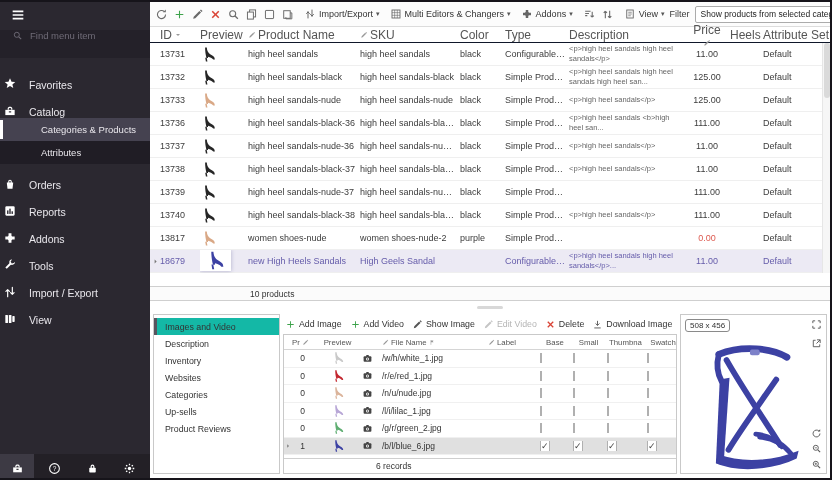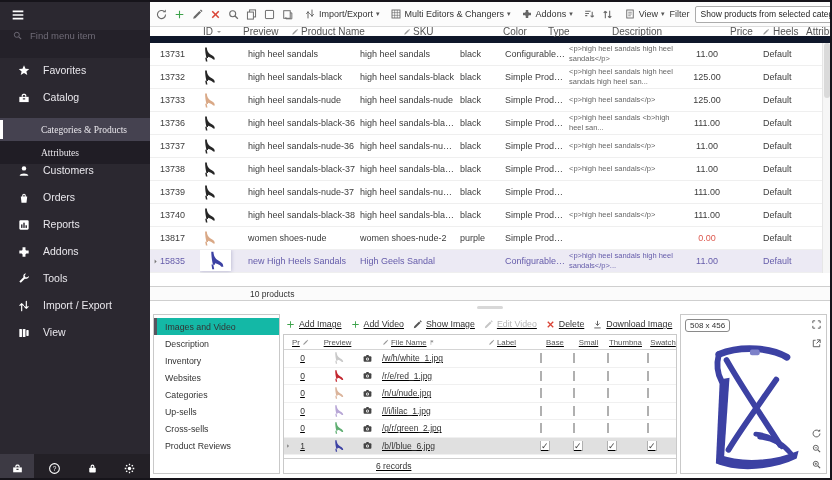--- a/index.html
+++ b/index.html
@@ -7,41 +7,41 @@
   .app {
     position:relative; width:832px; height:480px; overflow:hidden;
     font-family:"Liberation Sans", sans-serif; background:#fff;
     border-top:2px solid #16141a; border-right:2px solid #16141a; border-bottom:2px solid #16141a;
   }
   
   .sidebar { position:absolute; left:0; top:-2px; width:150px; height:482px; background:#2b2830; color:#e9e7ec; display:flex; flex-direction:column; }
   .sb-top { height:30px; display:flex; align-items:center; padding-left:10px; color:#fff; }
   .sb-search { height:28px; background:#242129; display:flex; align-items:flex-start; gap:7px; padding-left:12px; color:#6f6b77; font-size:9.5px; }
   .sb-menu { flex:1; padding-top:6px; }
-  .sb-item { height:27px; display:flex; align-items:flex-start; gap:11px; padding-left:16px; font-size:10.5px; cursor:default; }
+  .sb-item { height:27px; display:flex; align-items:flex-end; gap:11px; padding-left:2px; font-size:10.5px; cursor:default; }
   .sb-item .ic { width:16px; display:flex; justify-content:center; color:#fff; }
-  .sb-sub { height:23px; padding-left:41px; font-size:9.5px; background:#201d25; display:flex; align-items:center; position:relative;font-family:Liberation Serif, serif; }
+  .sb-sub { height:23px; padding-left:41px; font-size:9.5px; background:#201d25; display:flex; align-items:center; position:relative; }
   .sb-sub.sel { background:#454250; }
   .sb-sub.sel::before { content:""; position:absolute; left:0; top:2px; bottom:2px; width:3px; background:#fff; }
   .sb-footer { height:28px; background:#232026; display:flex; align-items:center; }
   .sb-foot-btn { width:34px; height:28px; display:flex; align-items:center; justify-content:center; color:#fff; }
   .sb-foot-btn.active { background:#3d3a44; }
   .sb-foot-spread { flex:1; display:flex; justify-content:space-evenly; }
   
   .main { position:absolute; left:150px; top:0; right:0; bottom:0; display:flex; flex-direction:column; background:#fff; }
   .topbar { height:25px; border-bottom:1px solid #dcdcdc; background:#fcfcfc; display:flex; align-items:center; gap:5px; padding:0 5px; font-size:9px; color:#3a3a3a; white-space:nowrap; }
   .tbtn { display:flex; align-items:center; color:#6a6a6a; cursor:pointer; }
   .tbtn.green { color:#3da24b; } .tbtn.red { color:#d94436; } .tbtn.dark { color:#555; }
   .tmenu { display:flex; align-items:center; gap:3px; color:#333; cursor:pointer; }
   .caret { font-size:7px; color:#555; }
   .sep { width:1px; height:14px; background:#e0e0e0; }
   .filter-select { display:flex; align-items:center; justify-content:space-between; width:168px; height:17px; border:1px solid #ababab; border-radius:2px; background:#fff; padding:0 3px 0 5px; font-size:8.5px; color:#222; }
   
   .phead, .prow { display:grid; grid-template-columns:10px 40px 48px 112px 100px 45px 64px 118px 43px 33px 1fr; align-items:center; }
-  .phead { height:16px; font-size:10px; color:#555; border-bottom:7px solid #0f172a; background:#fff;padding-left:43px; }
+  .phead { height:16px; font-size:12px; color:#555; border-bottom:1px solid #0f172a; background:#fff; }
   .phead .hc { display:flex; align-items:center; gap:2px; overflow:hidden; }
   .pencil { color:#999; }
   .prows { height:230px; position:relative; }
   .prow { height:23px; border-bottom:1px solid #efefef; font-size:9px; color:#3c3c3c; }
   .prow.sel { background:#eceaf4; color:#655caa; }
   .cell { overflow:hidden; white-space:nowrap; text-overflow:ellipsis; padding-right:3px; }
   .c-desc { font-size:7.5px; color:#666; white-space:normal; line-height:1.3; max-height:21px; overflow:hidden; }
   .prow.sel .c-desc { color:#655caa; }
   .c-center { text-align:center; }
   .c-price.red { color:#dd5a50; }
@@ -52,21 +52,21 @@
   .vscroll { position:absolute; right:0; top:0; bottom:0; width:8px; background:#f6f6f6; border-left:1px solid #e6e6e6; }
   .vthumb { position:absolute; top:0; left:1px; width:6px; height:55px; background:#dadada; border-radius:3px; }
   .splitter { height:12px; background:#fff; display:flex; align-items:center; justify-content:center; }
   .splitter .bar { width:26px; height:3px; background:#d8d8d8; border-radius:2px; }
   
   .bottom { flex:1; display:flex; gap:3px; padding:1px 3px 4px 3px; }
   .tabs { width:127px; border:1px solid #c9c9c9; background:#fff; padding-top:3px; }
   .tab { height:17px; display:flex; align-items:center; padding-left:11px; font-size:8.8px; color:#333; position:relative; cursor:pointer; }
   .tab.sel { background:#14b8a6; }
   .tab.sel::before { content:""; position:absolute; left:0; top:0; bottom:0; width:3px; background:#57545e; }
-  .middle { flex:1; display:flex; flex-direction:column; min-width:0;text-decoration:underline; }
+  .middle { flex:1; display:flex; flex-direction:column; min-width:0; }
   .btoolbar { height:20px; display:flex; align-items:center; gap:4px; font-size:8.8px; color:#333; white-space:nowrap; padding:0 2px; }
   .bbtn { display:flex; align-items:center; gap:3px; cursor:pointer; }
   .bbtn.disabled { color:#b5b5b5; }
   .bbtn.disabled .ic { color:#c5c5c5; }
   .itable { flex:1; border:1px solid #c9c9c9; display:flex; flex-direction:column; background:#fff; }
   .ihead, .irow { display:grid; grid-template-columns:8px 24px 46px 20px 106px 52px 33px 34px 40px 35px 1fr; align-items:center; }
   .ihead { height:15px; font-size:7.8px; color:#555; border-bottom:1px solid #d5d5d5; }
   .ihead .hc { display:flex; align-items:center; gap:2px; overflow:hidden; }
   .irow { height:17.5px; border-bottom:1px solid #f0f0f0; font-size:8.5px; color:#333; }
   .irow.sel { background:#e0e0e0; }
@@ -119,29 +119,20 @@
         </div>
         <div class="sb-sub sel">
           <span>Categories &amp; Products</span>
         </div>
         <div class="sb-sub">
           <span>Attributes</span>
         </div>
         <div class="sb-item">
           <span class="ic">
             <svg viewBox="0 0 24 24" width="14" height="14" fill="currentColor" style="display:block">
-              <circle cx="12" cy="7.5" r="3.8"></circle>
-              <path d="M4.5 20c.8-5 14.2-5 15 0z"></path>
-            </svg>
-          </span>
-          <span>Customers</span>
-        </div>
-        <div class="sb-item">
-          <span class="ic">
-            <svg viewBox="0 0 24 24" width="14" height="14" fill="currentColor" style="display:block">
               <path d="M6.5 9.5h11L16.3 20H7.7z"></path>
               <path d="M9 10.5V7.5c0-1.7 1.3-3 3-3s3 1.3 3 3v3h-1.8V7.7c0-.7-.5-1.2-1.2-1.2s-1.2.5-1.2 1.2v2.8z"></path>
             </svg>
           </span>
           <span>Orders</span>
         </div>
         <div class="sb-item">
           <span class="ic">
             <svg viewBox="0 0 24 24" width="14" height="14" fill="currentColor" style="display:block">
               <rect x="4" y="4" width="16" height="16" rx="2"></rect>
@@ -388,21 +379,21 @@
         </div>
         <div class="hc cell">
           <span>Color</span>
         </div>
         <div class="hc cell">
           <span>Type</span>
         </div>
         <div class="hc cell">
           <span>Description</span>
         </div>
-        <div class="hc cell c-center" style="justify-content: space-between;">
+        <div class="hc cell c-center" style="justify-content: space-between; flex-direction: column;">
           <span>Price</span>
           <span class="pencil">
             <svg viewBox="0 0 24 24" width="8" height="8" fill="currentColor" style="display:block">
               <path d="M4 20l1-4L15.5 5.5l3 3L8 19zM16.6 4.4l1.7-1.7 3 3-1.7 1.7z"></path>
             </svg>
           </span>
         </div>
         <div class="hc cell">
           <span>Heels</span>
         </div>
@@ -593,21 +584,21 @@
           <div class="cell c-center c-price red">0.00</div>
           <div class="cell c-center"></div>
           <div class="cell">Default</div>
         </div>
         <div class="prow sel">
           <div class="marker">
             <svg viewBox="0 0 24 24" width="7" height="7" fill="#777" style="display:block">
               <path d="M9 5l7 7-7 7z"></path>
             </svg>
           </div>
-          <div class="cell">15835</div>
+          <div class="cell">18679</div>
           <div class="cell"><span class="preview-card">
               <svg viewBox="0 0 24 24" width="21" height="21" style="display:block">
                 <g fill="#3c41a3">
                   <path d="M7.2 2h2.4c.3 4.5 1.8 7.4 4.8 9.5 2.4 1.6 4.9 2.8 5.9 4.6l.7 2.9h-2.3c-1.9-2.3-4.4-3.3-7.2-3.9l-.3 1.7H9.1C8 12.3 7.2 7 7.2 2z"></path>
                   <path d="M7.4 16.6h2.1l1 5.4H8.3z"></path>
                 </g>
               </svg>
             </span></div>
           <div class="cell">new High Heels Sandals</div>
           <div class="cell">High Geels Sandal</div>
@@ -637,23 +628,20 @@
             <span>Inventory</span>
           </div>
           <div class="tab">
             <span>Websites</span>
           </div>
           <div class="tab">
             <span>Categories</span>
           </div>
           <div class="tab">
             <span>Up-sells</span>
-          </div>
-          <div class="tab">
-            <span>Cross-sells</span>
           </div>
           <div class="tab">
             <span>Product Reviews</span>
           </div>
         </div>
       <div class="middle">
         <div class="btoolbar" id="btoolbar">
             <div class="bbtn">
               <span class="ic tbtn green">
                 <svg viewBox="0 0 24 24" width="11" height="11" fill="currentColor" style="display:block">

